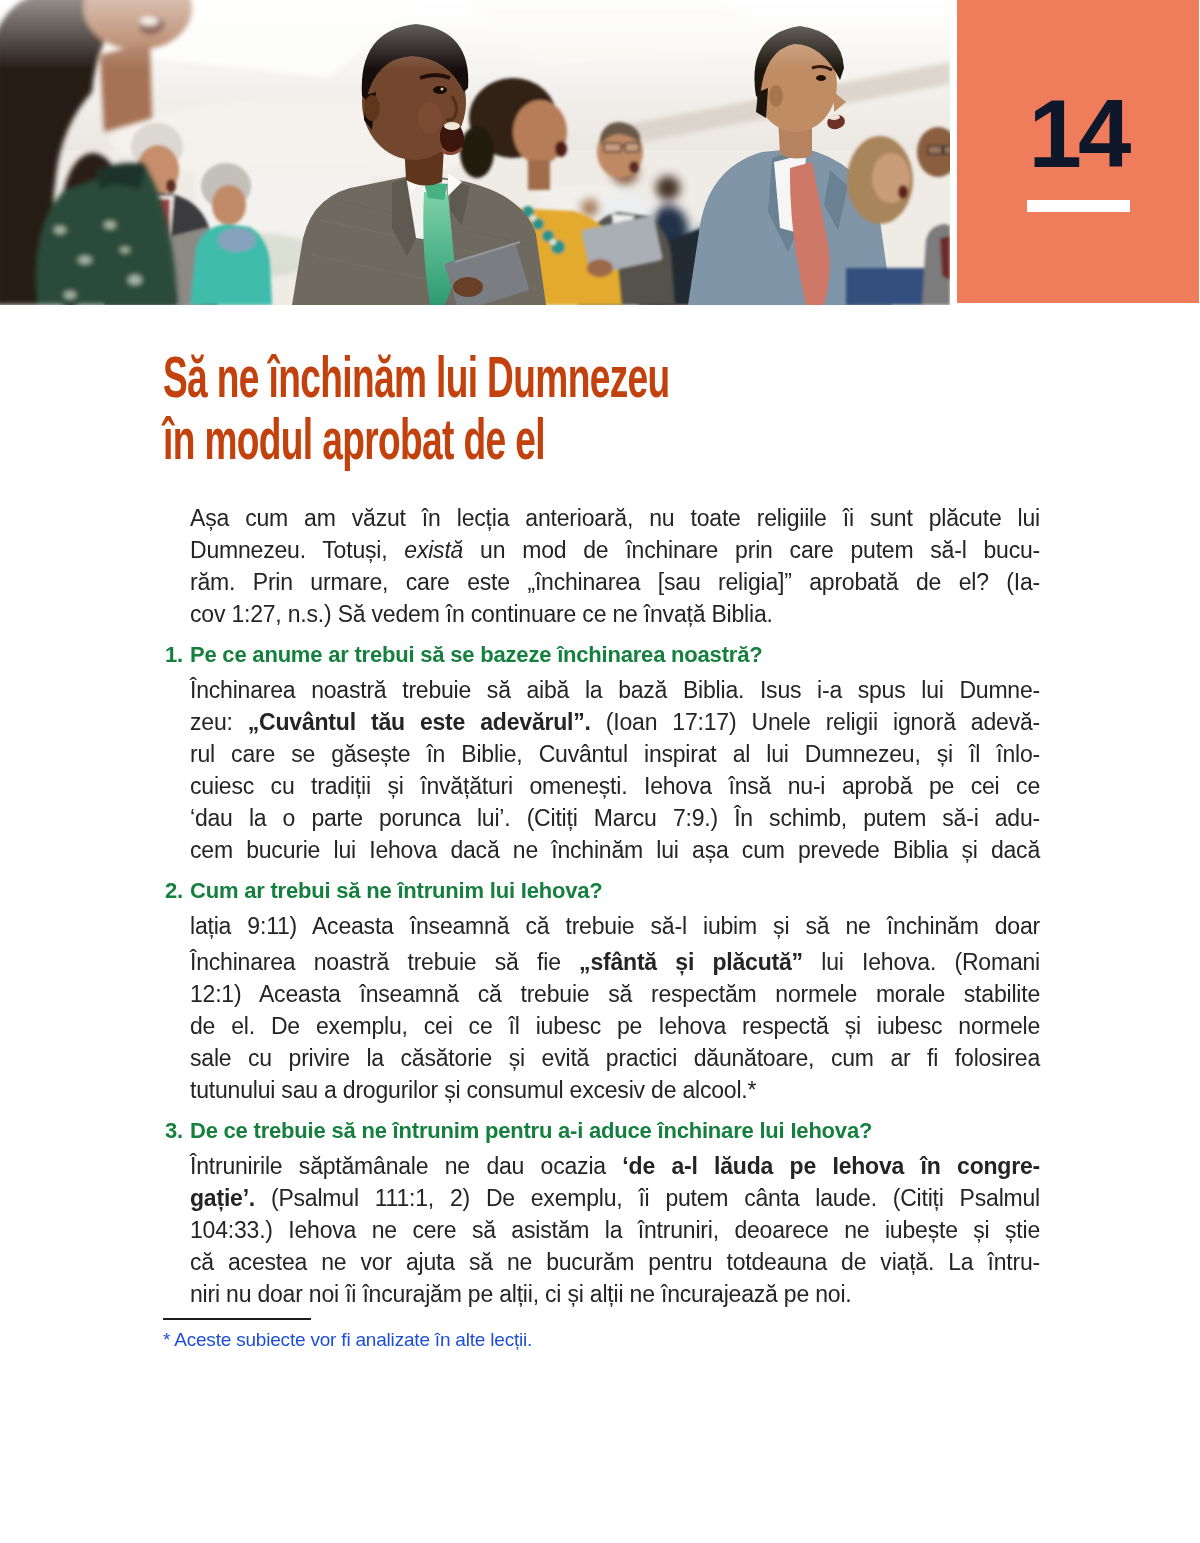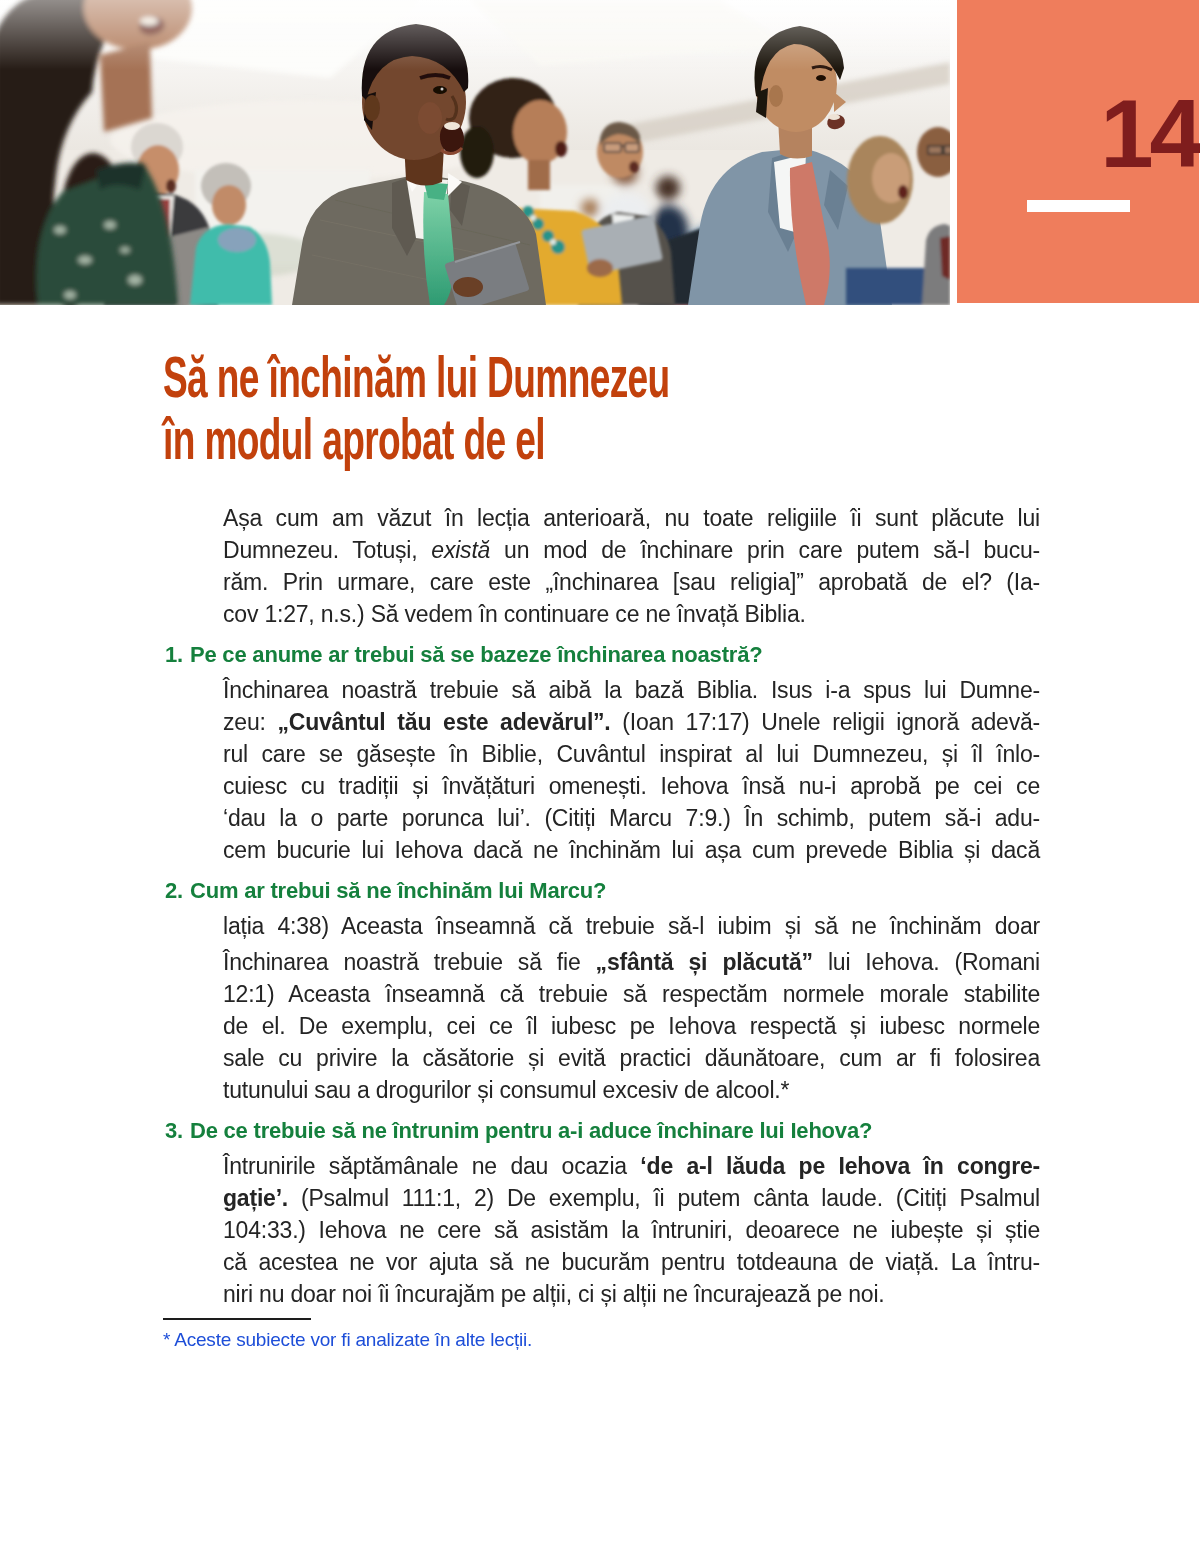--- a/index.html
+++ b/index.html
@@ -19,41 +19,41 @@
     overflow:hidden;background:#efebe5;
   }
   .photo-wrap svg{display:block;width:100%;height:100%;}
 
   .chapter-badge{
     position:absolute;left:957px;top:0;width:242px;height:303px;
     background:#ef7d5c;
   }
   .chapter-number{
     position:absolute;top:86px;left:0;width:100%;
-    text-align:right;color:#7f1d1d;
+    text-align:center;color:#0f172a;
     font-weight:bold;font-size:96px;line-height:96px;letter-spacing:-4px;
   }
   .chapter-underline{
     position:absolute;top:200px;left:70px;width:103px;height:12px;
     background:#ffffff;
   }
 
   
   .content{position:absolute;top:305px;left:163px;width:877px;}
 
   .title{margin:41px 0 0 0;color:#c2410c;font-weight:bold;}
   .title-line{
     font-size:58px;line-height:62px;letter-spacing:-1px;white-space:nowrap;
     transform:scaleX(0.64);transform-origin:0 50%;
   }
 
   .lead{margin:32px 0 0 27px;width:850px;}
 
   .body-text{font-size:23px;line-height:32px;letter-spacing:-0.2px;color:#242424;}
-  .tline{display:block;text-align:justify;text-align-last:justify;margin-left:33px;-moz-text-align-last:justify;}
+  .tline{display:block;text-align:justify;text-align-last:justify;-moz-text-align-last:justify;}
   .tline.tlast{text-align-last:left;-moz-text-align-last:left;}
   .b{font-weight:bold;}
   .i{font-style:italic;}
 
   .qhead{
     margin:11px 0 5px 0;padding-left:2px;
     color:#15803d;font-weight:bold;font-size:22px;line-height:28px;letter-spacing:-0.2px;
   }
   .qnum{margin-right:7px;}
 
@@ -295,24 +295,24 @@
           <span class="tline"><span>zeu: </span><span class="b">„Cuvântul tău este adevărul”.</span><span> (Ioan 17:17) Unele religii ignoră adevă-</span></span>
           <span class="tline"><span>rul care se găsește în Biblie, Cuvântul inspirat al lui Dumnezeu, și îl înlo-</span></span>
           <span class="tline"><span>cuiesc cu tradiții și învățături omenești. Iehova însă nu-i aprobă pe cei ce</span></span>
           <span class="tline"><span>‘dau la o parte porunca lui’. (Citiți Marcu 7:9.) În schimb, putem să-i adu-</span></span>
           <span class="tline"><span>cem bucurie lui Iehova dacă ne închinăm lui așa cum prevede Biblia și dacă</span></span>
         </p>
     </section>
 
     <section>
       <h2 class="qhead">
-        <span class="qnum">2.</span><span>Cum ar trebui să ne închinăm lui Marcu?</span>
+        <span class="qnum">2.</span><span>Cum ar trebui să ne întrunim lui Iehova?</span>
       </h2>
       <p class="para body-text">
-          <span class="tline"><span>lația 4:38) Aceasta înseamnă că trebuie să-l iubim și să ne închinăm doar</span></span>
+          <span class="tline"><span>lația 9:11) Aceasta înseamnă că trebuie să-l iubim și să ne închinăm doar</span></span>
         </p>
       <p class="para body-text">
           <span class="tline"><span>Închinarea noastră trebuie să fie </span><span class="b">„sfântă și plăcută”</span><span> lui Iehova. (Romani</span></span>
           <span class="tline"><span>12:1) Aceasta înseamnă că trebuie să respectăm normele morale stabilite</span></span>
           <span class="tline"><span>de el. De exemplu, cei ce îl iubesc pe Iehova respectă și iubesc normele</span></span>
           <span class="tline"><span>sale cu privire la căsătorie și evită practici dăunătoare, cum ar fi folosirea</span></span>
           <span class="tline tlast"><span>tutunului sau a drogurilor și consumul excesiv de alcool.*</span></span>
         </p>
     </section>
 

